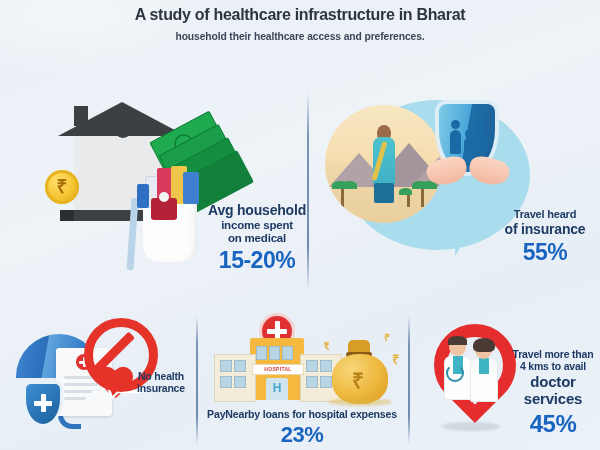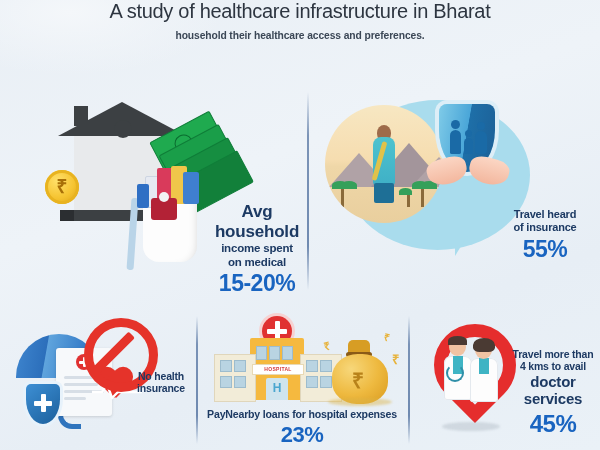--- a/index.html
+++ b/index.html
@@ -11,21 +11,22 @@
   #infographic{
     position:relative;width:600px;height:450px;
     background:
       radial-gradient(ellipse 220px 90px at 70px 12px, #f4f7fa 0%, rgba(244,247,250,0) 70%),
       linear-gradient(160deg,#e9eff5 0%,#eef3f8 38%,#e7eef5 70%,#eaf1f7 100%);
   }
 
   
   .header{position:absolute;left:0;top:0;width:600px;text-align:center;}
   .title{
-    font-size:20px;font-weight:normal;color:#2d3540;letter-spacing:-0.3px;
+    font-size:16px;font-weight:bold;color:#2d3540;letter-spacing:-0.3px;
+    margin-top:6px;
   }
   .subtitle{
     font-size:10.3px;font-weight:bold;color:#3b4756;line-height:1.35;
     margin-top:6px;letter-spacing:-0.1px;
   }
 
   
   .vdiv{position:absolute;width:2px;
     background:linear-gradient(to bottom,rgba(30,70,130,0) 0%,rgba(30,70,130,.55) 22%,rgba(30,70,130,.6) 78%,rgba(30,70,130,0) 100%);}
 
@@ -188,21 +189,21 @@
       <div class="pillcard" style="left:76px;top:28px;width:16px;height:38px;background:#f0c64a;"></div>
       <div class="pillcard" style="left:88px;top:34px;width:16px;height:32px;background:#3f7fd0;"></div>
       <div class="pillcard" style="left:42px;top:46px;width:12px;height:24px;background:#2f6fc4;"></div>
       <div class="pillcard" style="left:56px;top:60px;width:26px;height:22px;background:#b32236;border-radius:3px;"></div>
       <div class="pillcard" style="left:64px;top:54px;width:10px;height:10px;border-radius:50%;background:#f2f3f5;"></div>
     </div>
 
     <div class="coin" style="left:45px;top:80px;">₹</div>
 
     <div class="panel" style="left:208px;top:112px;width:98px;">
-      <div class="cap" style="font-size:17px;text-align:center;">Avg household</div>
+      <div class="cap" style="font-size:14px;">Avg household</div>
       <div class="cap" style="font-size:11.5px;text-align:center;">income spent</div>
       <div class="cap" style="font-size:11.5px;text-align:center;">on medical</div>
       <div class="pct" style="font-size:23px;text-align:center;margin-top:2px;">15-20%</div>
     </div>
   </div>
 
   <div class="panel" style="left:307px;top:90px;width:293px;height:200px;">
 
     <div class="bubble" style="left:38px;top:10px;width:185px;height:150px;"></div>
     <div class="bubble-tail" style="left:148px;top:140px;border-width:26px 16px 0 0;border-color:#a9dced transparent transparent transparent;"></div>
@@ -232,21 +233,21 @@
       <div class="fig fig-head" style="left:40px;top:34px;width:7px;height:7px;"></div>
       <div class="fig fig-body" style="left:39px;top:42px;width:9px;height:16px;"></div>
       <div class="fig fig-head" style="left:52px;top:26px;width:8px;height:8px;"></div>
       <div class="fig fig-body" style="left:50px;top:35px;width:12px;height:23px;border-radius:6px 6px 4px 4px;"></div>
       <div class="hand" style="left:2px;top:62px;transform:rotate(-14deg);"></div>
       <div class="hand" style="left:44px;top:62px;transform:rotate(14deg);"></div>
     </div>
 
     <div class="panel" style="left:186px;top:118px;width:104px;">
       <div class="cap" style="font-size:11px;text-align:center;">Travel heard</div>
-      <div class="cap" style="font-size:11px;text-align:center;">of insurance</div>
+      <div class="cap" style="font-size:14px;text-align:center;">of insurance</div>
       <div class="pct" style="font-size:23px;text-align:center;margin-top:3px;">55%</div>
     </div>
   </div>
 
   <div class="panel" style="left:0px;top:312px;width:196px;height:138px;">
 
     <div class="art" style="left:16px;top:6px;width:120px;height:122px;">
       <div class="umb" style="left:0px;top:16px;"></div>
       <div class="umb-handle" style="left:41px;top:56px;"></div>
       <div class="umb-hook" style="left:42px;top:92px;"></div>

